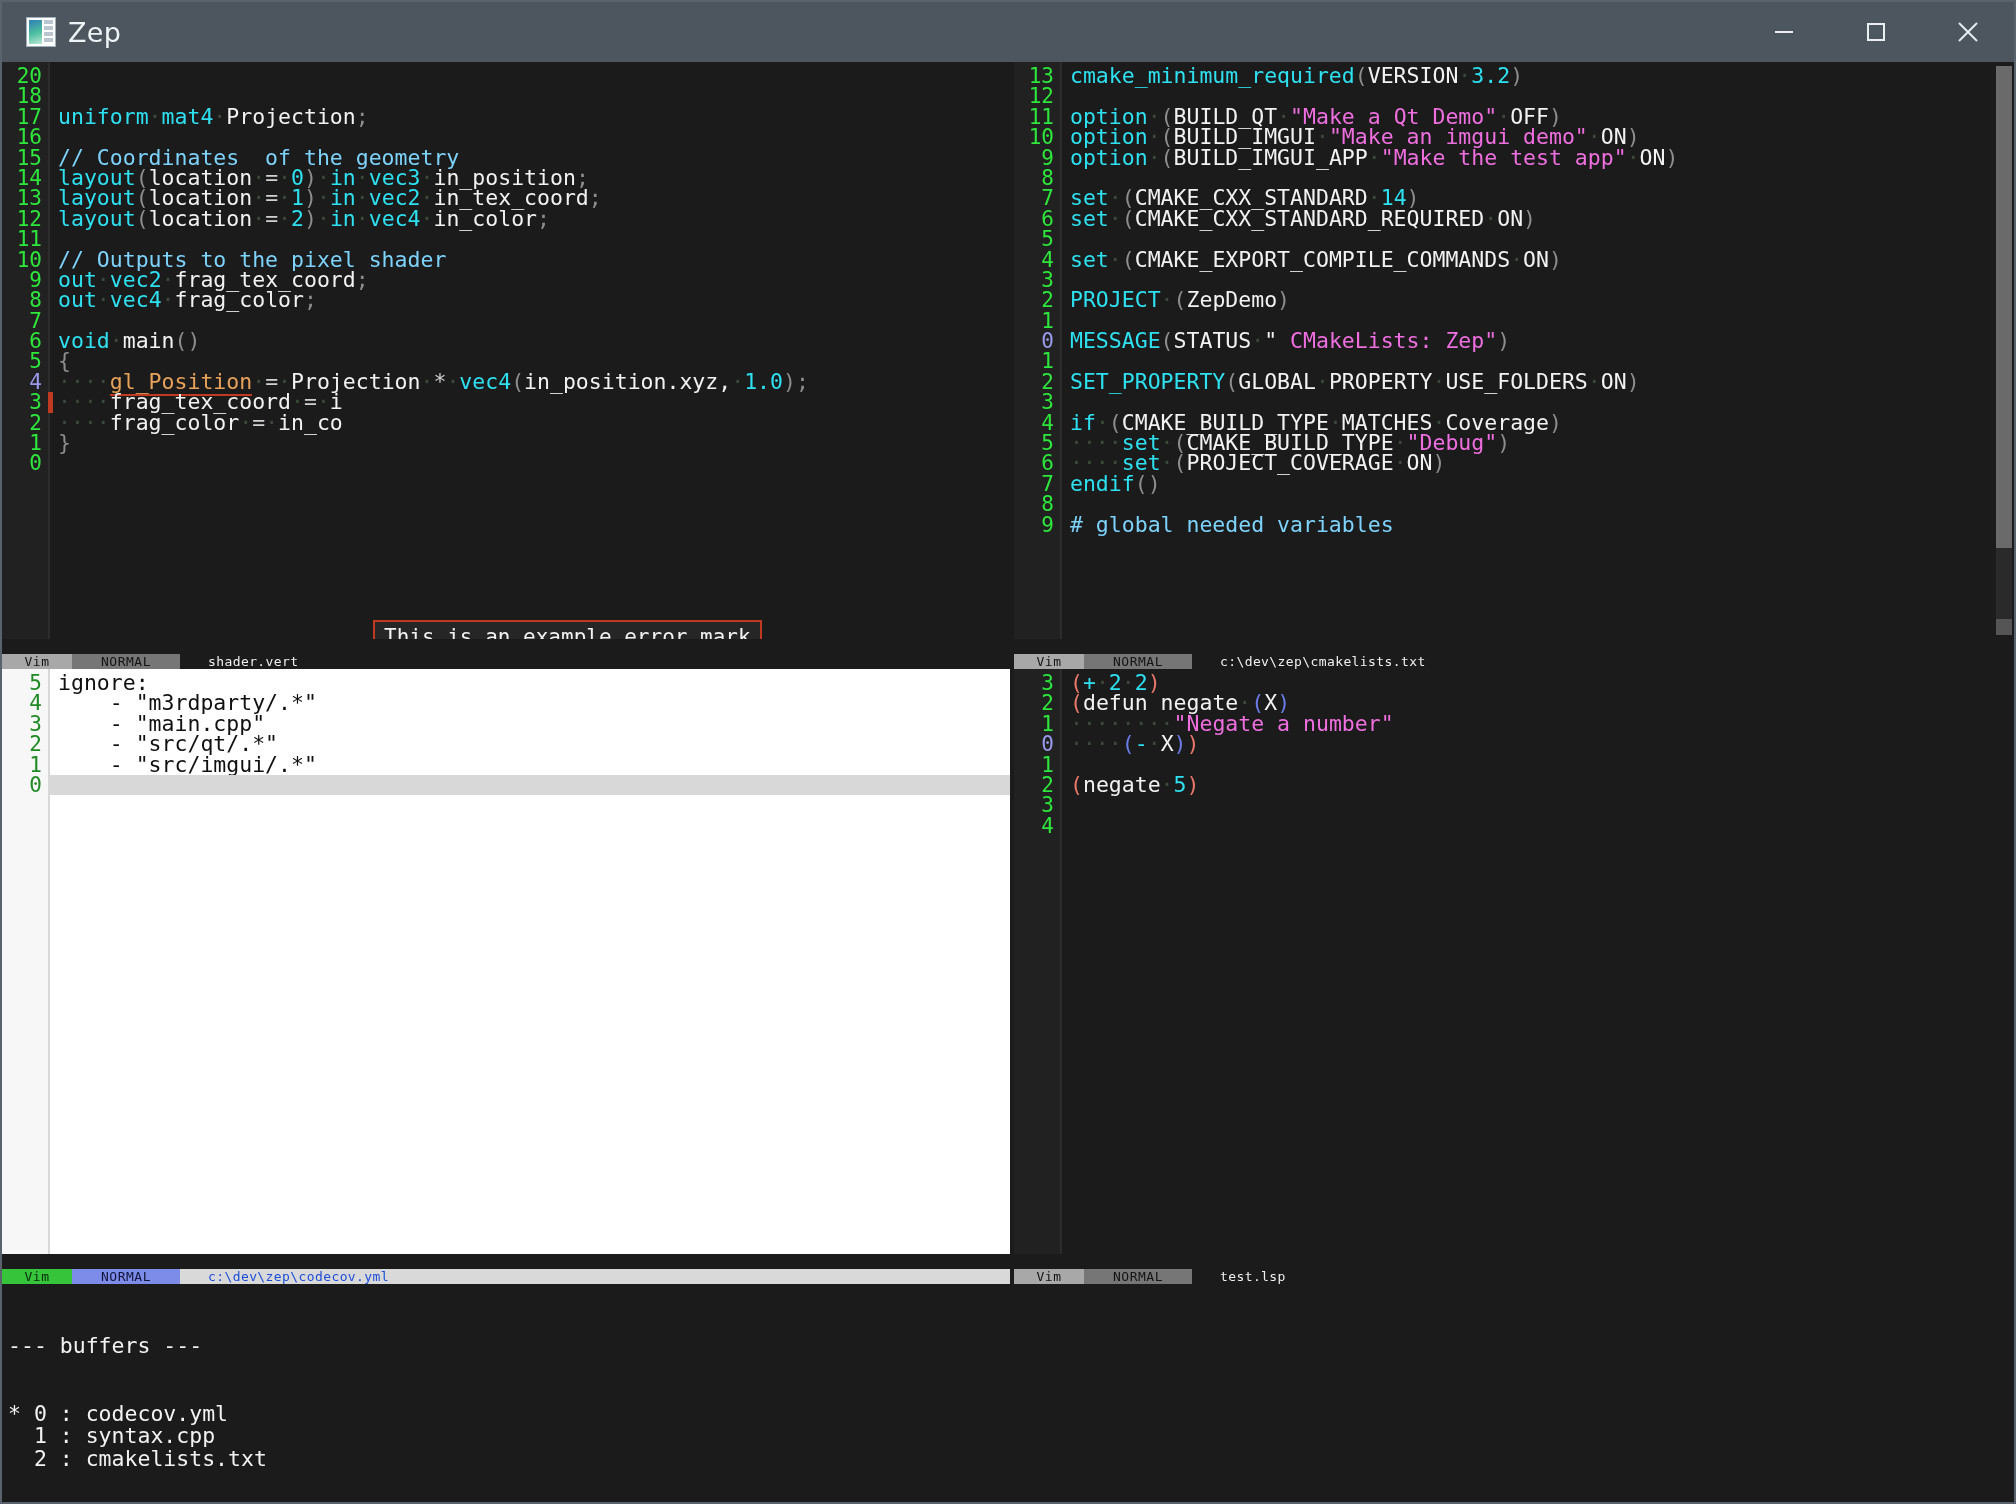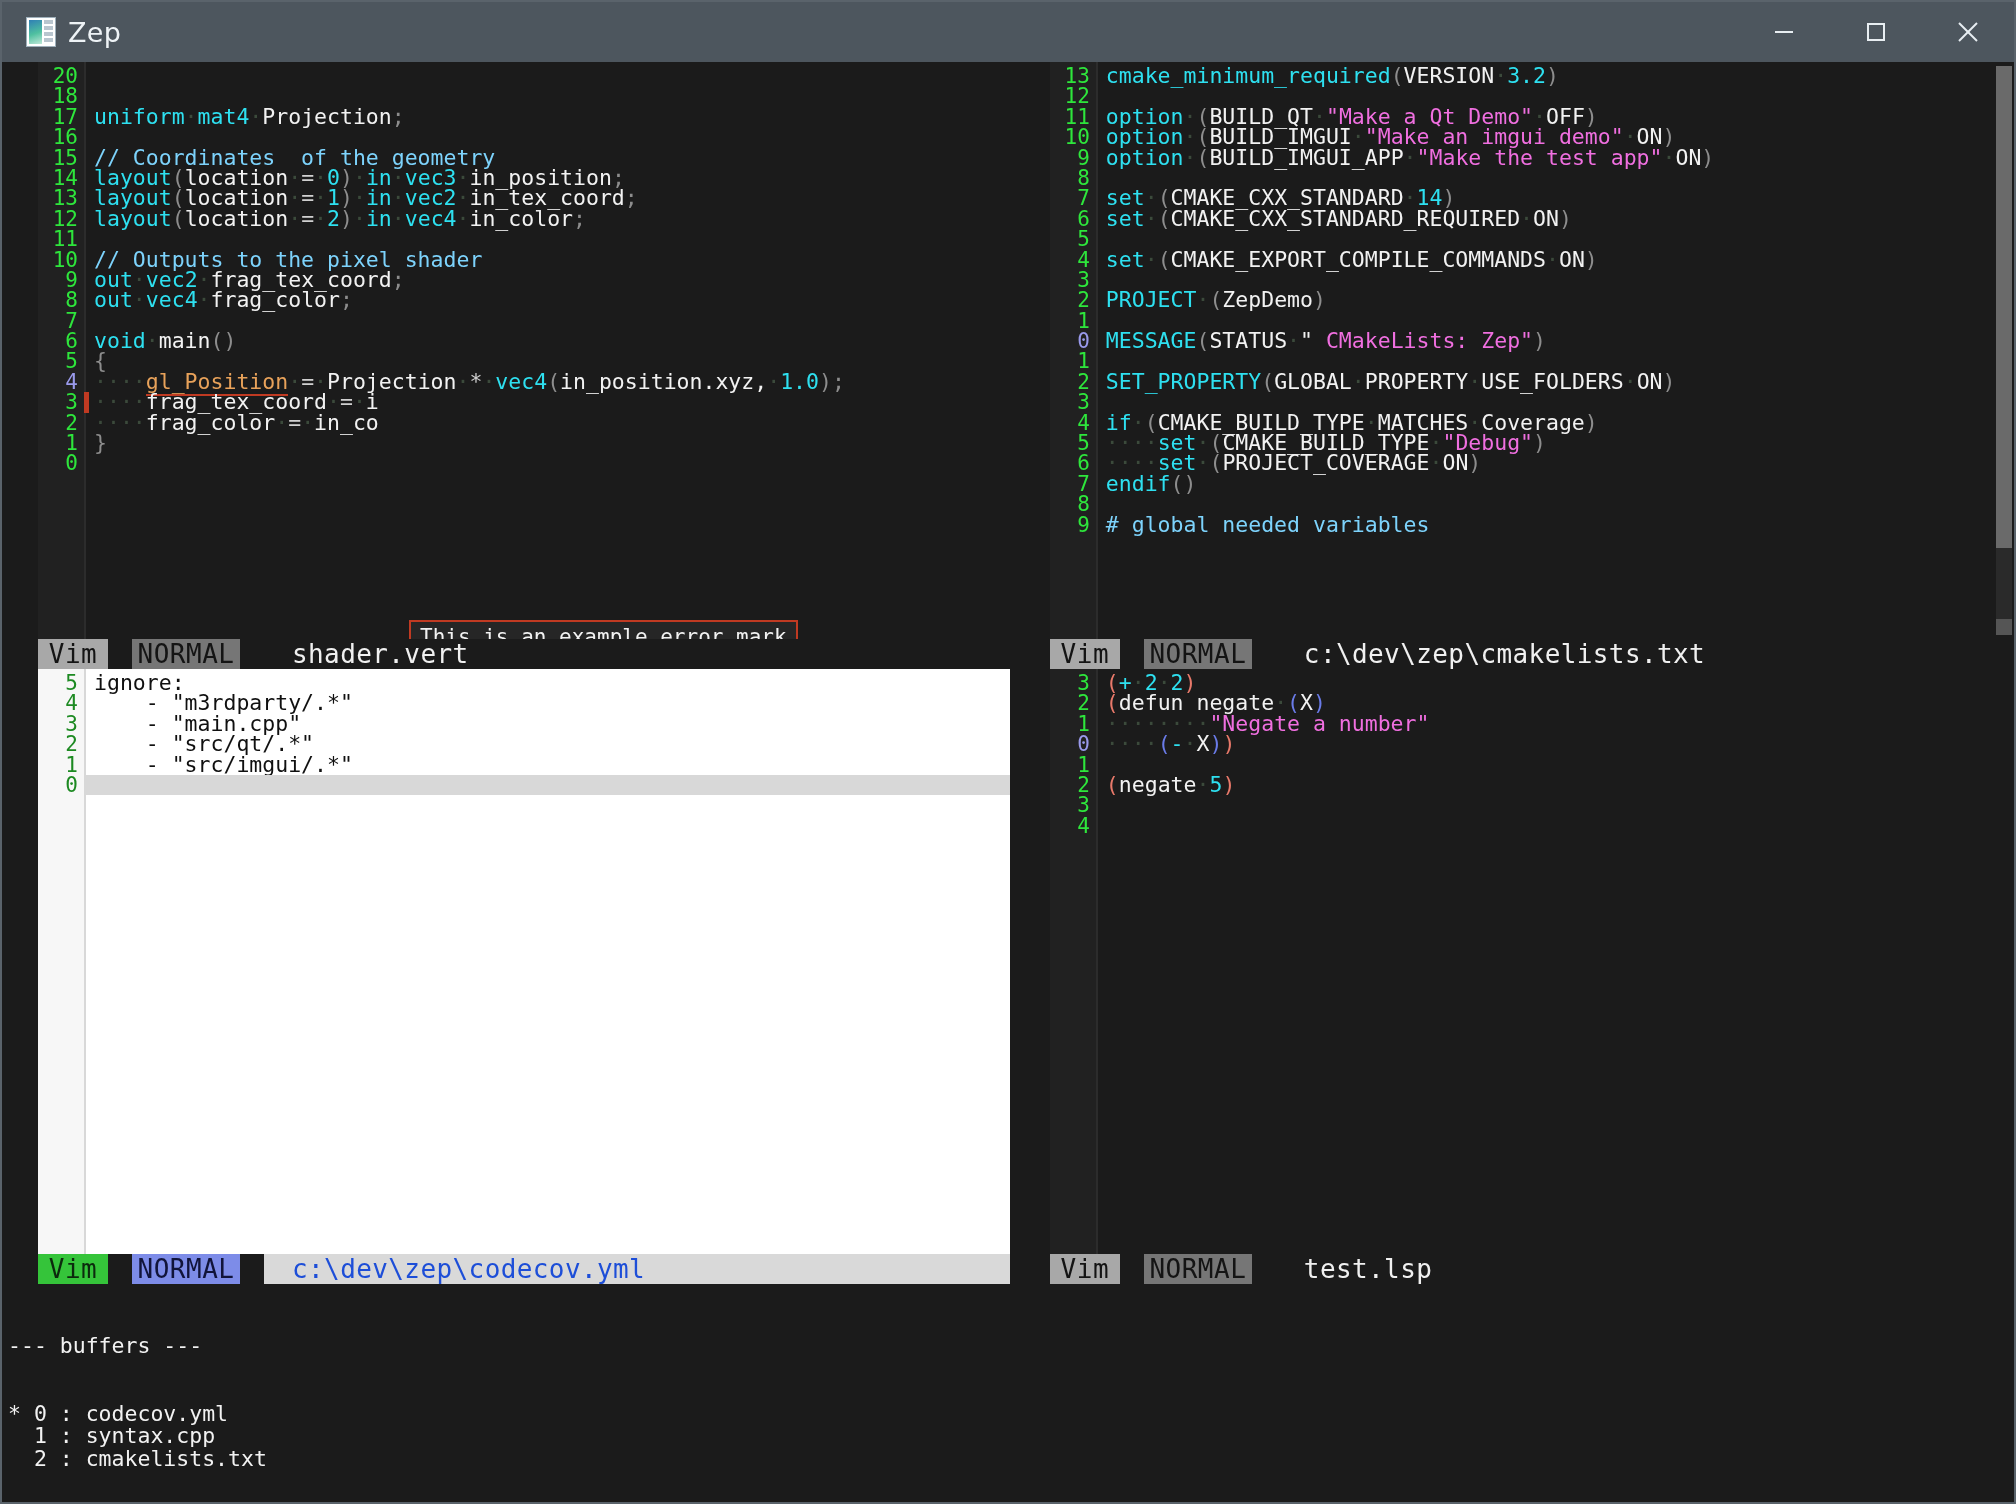--- a/index.html
+++ b/index.html
@@ -29,21 +29,21 @@
   .winbtn svg{display:block;}
 
   
   .menubar{height:34px;background:#232323;display:flex;align-items:center;
            padding-left:18px;border-bottom:1px solid #3a3a3a;}
   .menuitem{color:#e9e9e9;font-size:21px;padding:0 16px;letter-spacing:1px;line-height:34px;}
 
   
   .workspace{position:relative;height:1394px;background:#1b1b1b;}
   .row{display:flex;width:100%;}
-  .pane{position:relative;overflow:hidden;box-sizing:border-box;margin-left:36px;}
+  .pane{position:relative;overflow:hidden;box-sizing:border-box;}
 
   .ed{position:relative;overflow:hidden;font-size:21.5px;line-height:20.4px;}
   .ed.dark{background:#1b1b1b;}
   .ed.light{background:#ffffff;}
   .gutterbg{position:absolute;left:0;top:0;bottom:0;width:46px;background:#212121;}
   .ed.light .gutterbg{background:#f7f7f7;}
   .sep{position:absolute;left:46px;top:0;bottom:0;width:2px;background:#2c2c2c;}
   .ed.light .sep{background:#d8d8d8;}
 
   .lines{position:relative;padding-top:4px;}
@@ -73,21 +73,21 @@
 
   .errbox{position:absolute;border:2px solid #c03a22;background:#262626;color:#f2f2f2;
           font-size:21px;padding:5px 9px 6px 9px;white-space:pre;z-index:5;}
 
   
   .vscroll{position:absolute;right:2px;top:4px;width:16px;bottom:4px;background:#2a2a2a;}
   .vthumb{position:absolute;right:2px;width:16px;background:#6a6a6a;}
   .vcap{position:absolute;right:2px;width:16px;height:16px;background:#555;}
 
   
-  .statusbar{height:30px;display:flex;align-items:flex-end;font-size:26px;background:#1b1b1b;gap:24px;}
+  .statusbar{height:30px;display:flex;align-items:flex-end;font-size:13px;background:#1b1b1b;}
   .sb-vim{width:70px;display:flex;align-items:center;justify-content:center;color:#141414;
           background:#a8a8a8;letter-spacing:.5px;}
   .sb-mode{width:108px;display:flex;align-items:center;justify-content:center;color:#141414;
            background:#767676;letter-spacing:.5px;}
   .sb-path{flex:1;display:flex;align-items:center;padding-left:28px;color:#f0f0f0;
            background:#1b1b1b;letter-spacing:.4px;}
   .statusbar.active .sb-vim{background:#35c43a;color:#0c2a0d;}
   .statusbar.active .sb-mode{background:#7d8ce8;color:#11143a;}
   .statusbar.active .sb-path{background:#d9d9d9;color:#1d4ed8;}
 

